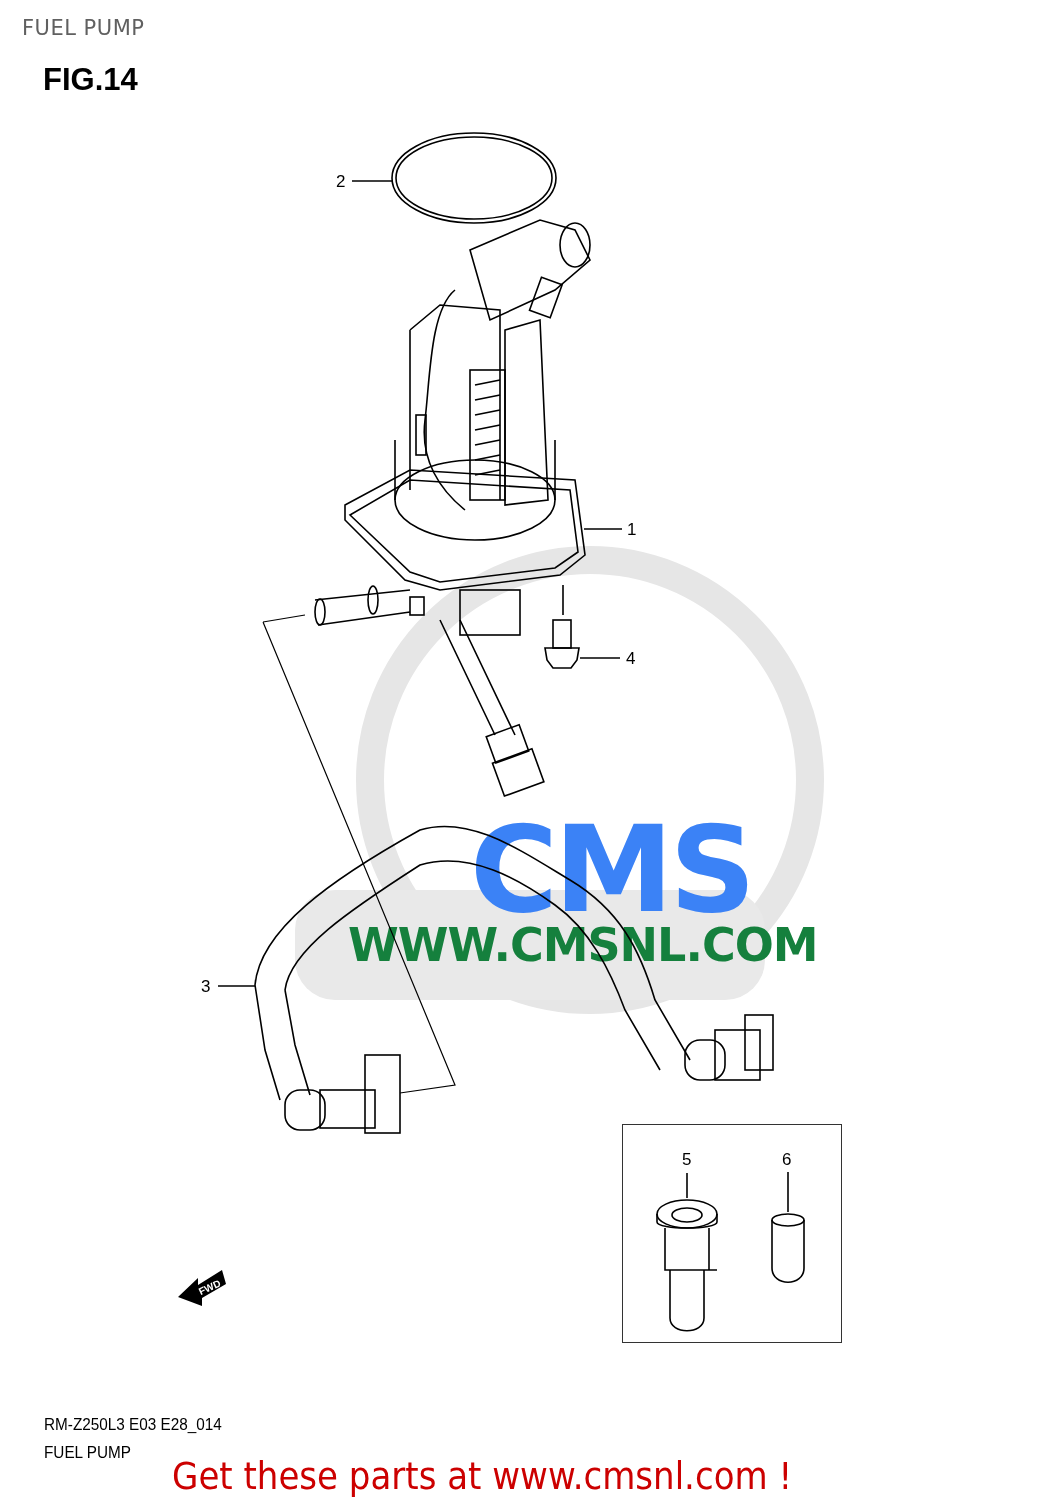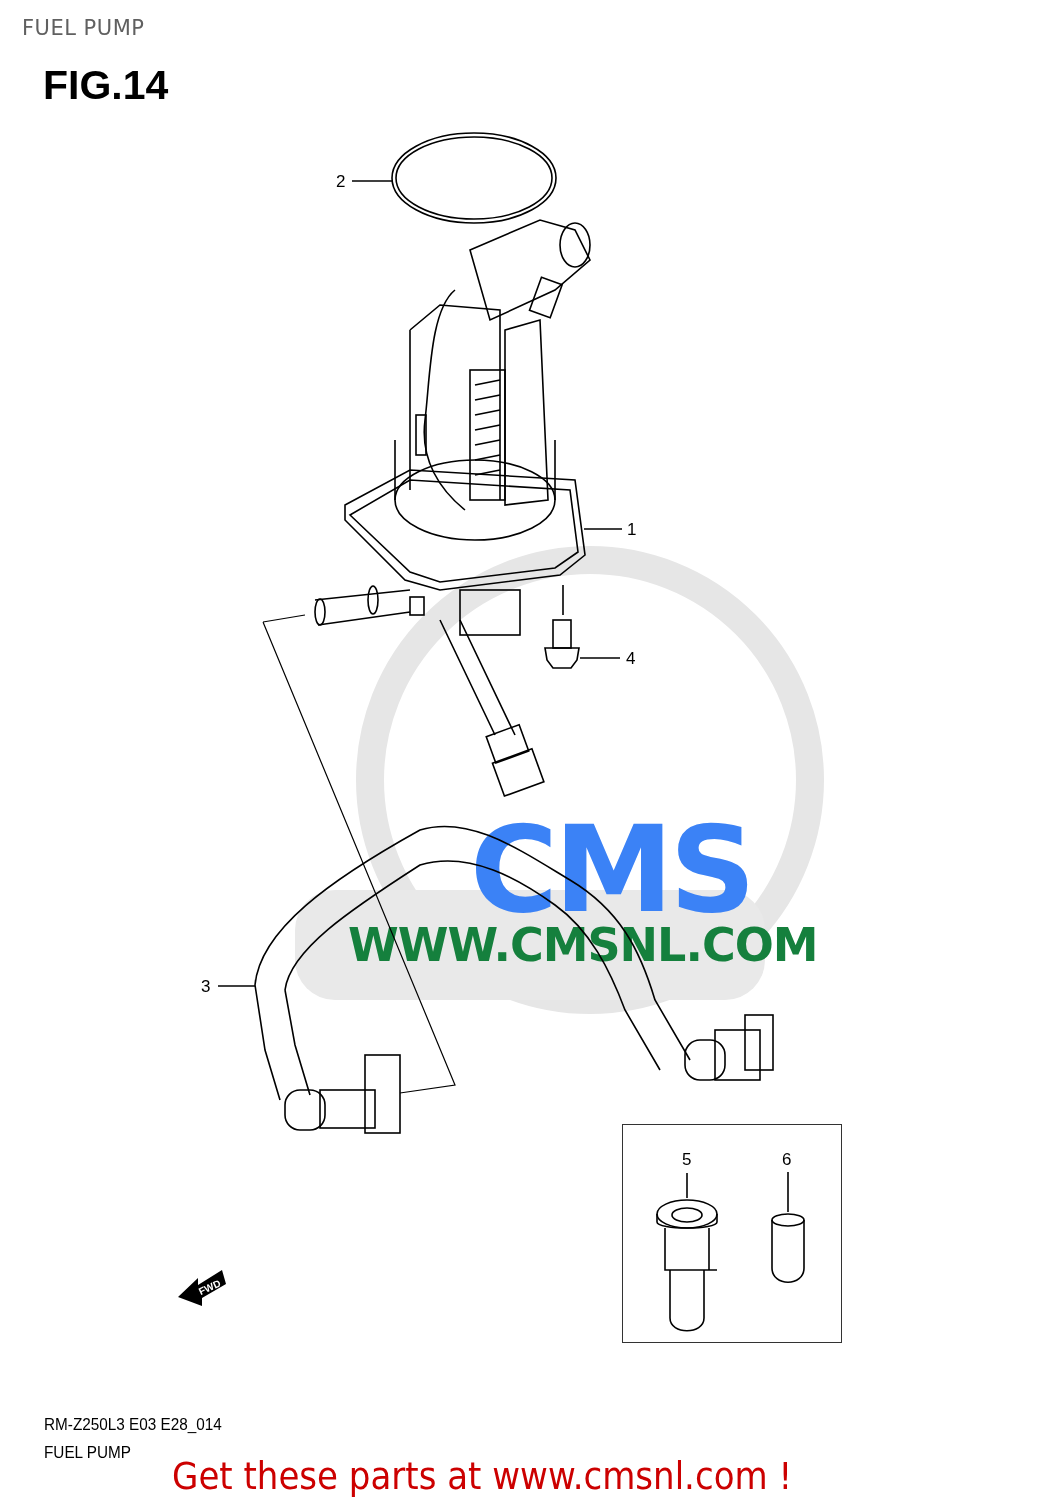--- a/index.html
+++ b/index.html
@@ -1,18 +1,18 @@
 <!DOCTYPE html>
 <html><head>
 <meta charset="utf-8">
 <style>
   html, body { margin: 0; padding: 0; background: #ffffff; }
   body { width: 1058px; height: 1500px; position: relative; overflow: hidden; font-family: "DejaVu Sans", sans-serif; }
   .page-header { position: absolute; left: 22px; top: 16px; font-size: 21px; color: #606060; letter-spacing: 0.5px; }
-  .fig-title { position: absolute; left: 43px; top: 62px; font-size: 41px; font-weight: bold; color: #000; font-family: "Liberation Sans", sans-serif; text-align: center; }
+  .fig-title { position: absolute; left: 43px; top: 62px; font-size: 31px; font-weight: bold; color: #000; font-family: "Liberation Sans", sans-serif; text-align: center; }
   .diagram { position: absolute; left: 0; top: 0; width: 1058px; height: 1500px; }
   .callout { position: absolute; font-size: 17px; color: #000; font-family: "Liberation Sans", sans-serif; }
   .footer-code { position: absolute; left: 44px; top: 1415px; font-size: 17px; color: #000; font-family: "Liberation Sans", sans-serif; transform: scaleX(0.9); transform-origin: left; }
   .footer-name { position: absolute; left: 44px; top: 1443px; font-size: 17px; color: #000; font-family: "Liberation Sans", sans-serif; transform: scaleX(0.9); transform-origin: left; }
   .cta { position: absolute; left: 172px; top: 1455px; font-size: 37px; color: #cc0000; font-family: "DejaVu Sans", sans-serif; transform: scaleX(0.92); transform-origin: left; white-space: nowrap; }
   .inset-box { position: absolute; left: 622px; top: 1124px; width: 220px; height: 219px; border: 1.5px solid #333; box-sizing: border-box; }
   .watermark-url { position: absolute; left: 348px; top: 918px; font-size: 46px; font-weight: bold; color: #15803d; font-family: "DejaVu Sans", sans-serif; letter-spacing: -1px; }
   .watermark-cms { position: absolute; left: 470px; top: 800px; font-size: 120px; font-weight: bold; color: #3b82f6; font-family: "DejaVu Sans", sans-serif; letter-spacing: -4px; }
 </style>
 </head>

